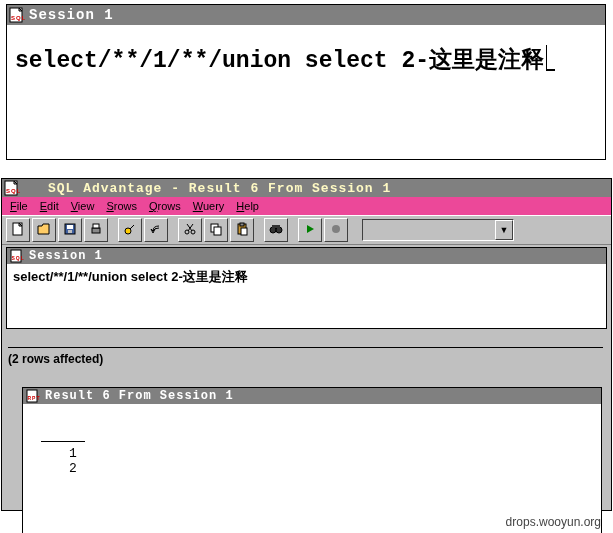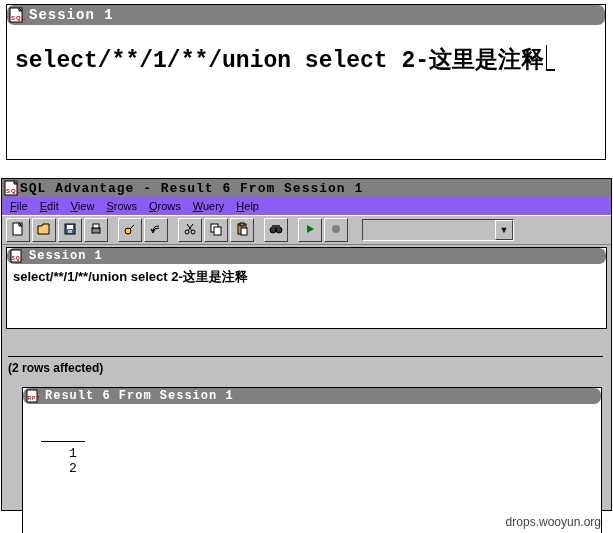--- a/index.html
+++ b/index.html
@@ -20,21 +20,20 @@
     background: #808080;
     color: #ffffff;
     font-family: "Courier New", monospace;
     font-weight: bold;
     font-size: 14px;
     height: 20px;
     display: flex;
     align-items: center;
     padding: 0 2px;
     letter-spacing: 1px;
-    border-radius: 7px;
   }
   .titlebar .icon {
     width: 16px;
     height: 16px;
     margin-right: 4px;
     display: flex;
     align-items: center;
     justify-content: center;
   }
   .sql-icon svg, .rpt-icon svg {
@@ -74,32 +73,33 @@
     left: 1px;
     top: 178px;
     width: 611px;
     height: 333px;
     border: 1px solid #000;
     background: #c0c0c0;
     box-sizing: border-box;
   }
   .app-titlebar {
     background: #808080;
-    color: #000000;
+    color: #fef9c3;
     font-family: "Courier New", monospace;
     font-weight: bold;
     font-size: 13px;
     height: 18px;
     display: flex;
     align-items: center;
     padding: 0 2px;
     letter-spacing: 1px;
+    gap: 28px;
   }
   .menubar {
-    background: #8b5cf6;
+    background: #ec4899;
     font-family: "MS Sans Serif", Arial, sans-serif;
     font-size: 11px;
     height: 18px;
     display: flex;
     align-items: center;
     padding: 0 4px;
     gap: 0;
   }
   .menubar .menu-item {
     padding: 2px 8px 2px 4px;
@@ -179,21 +179,20 @@
   .status-line {
     position: absolute;
     left: 6px;
     top: 168px;
     width: 595px;
     font-family: Arial, sans-serif;
     font-size: 12px;
     font-weight: bold;
     border-top: 1px solid #000;
     padding-top: 4px;
-    margin-top: 9px;
   }
 
   .result-panel {
     position: absolute;
     left: 20px;
     top: 208px;
     width: 580px;
     height: 148px;
     background: #fff;
     border: 1px solid #000;

